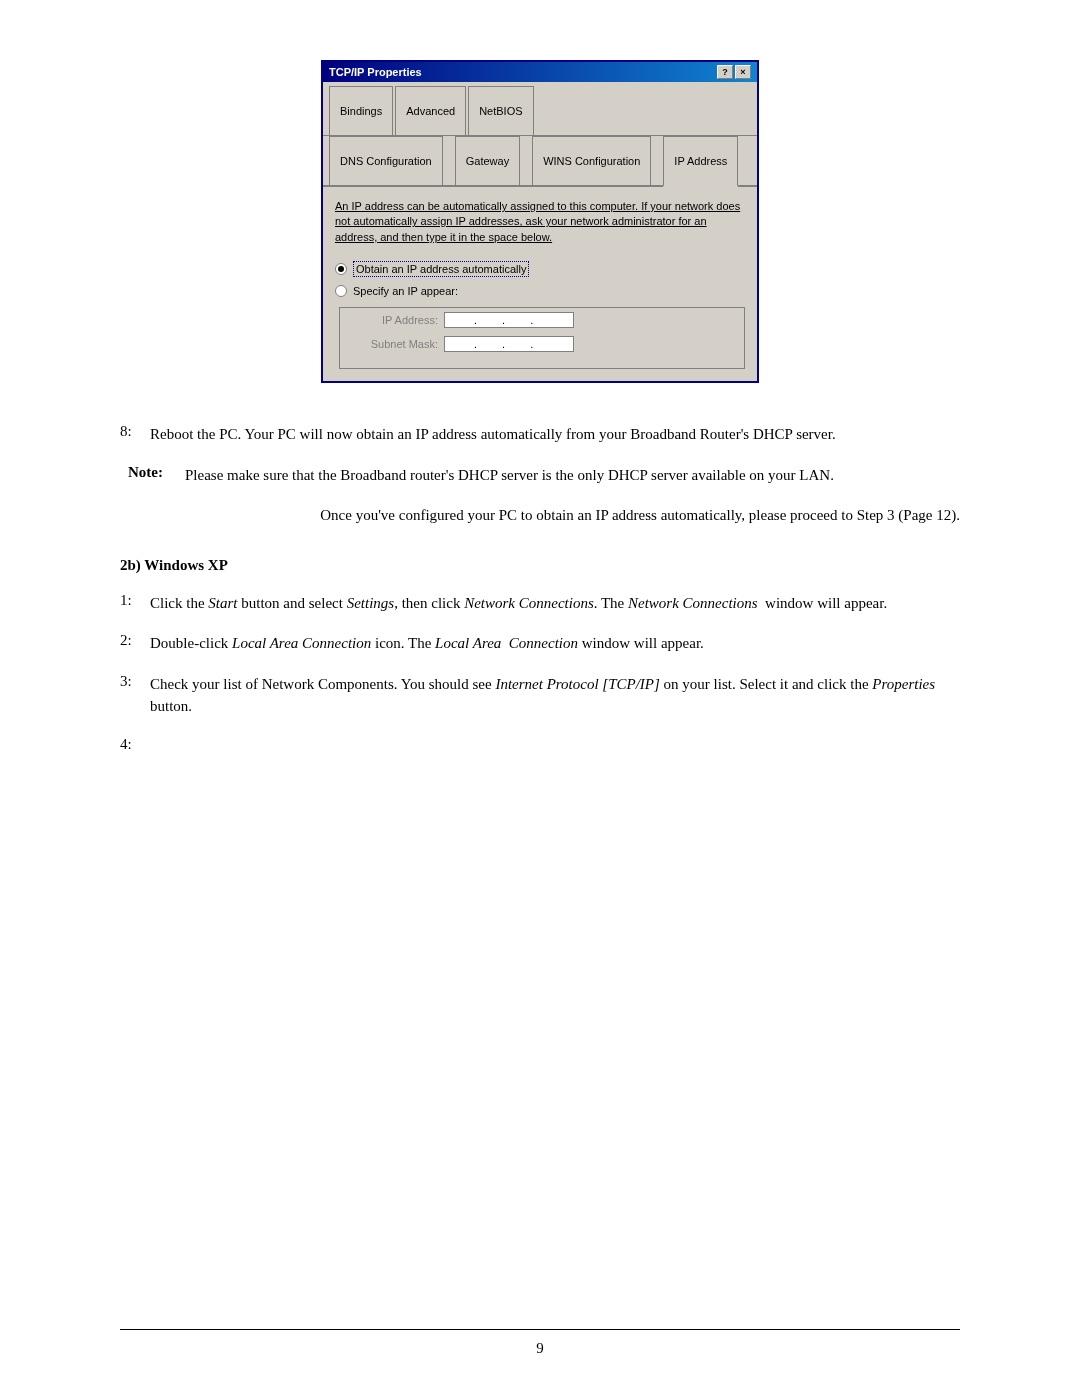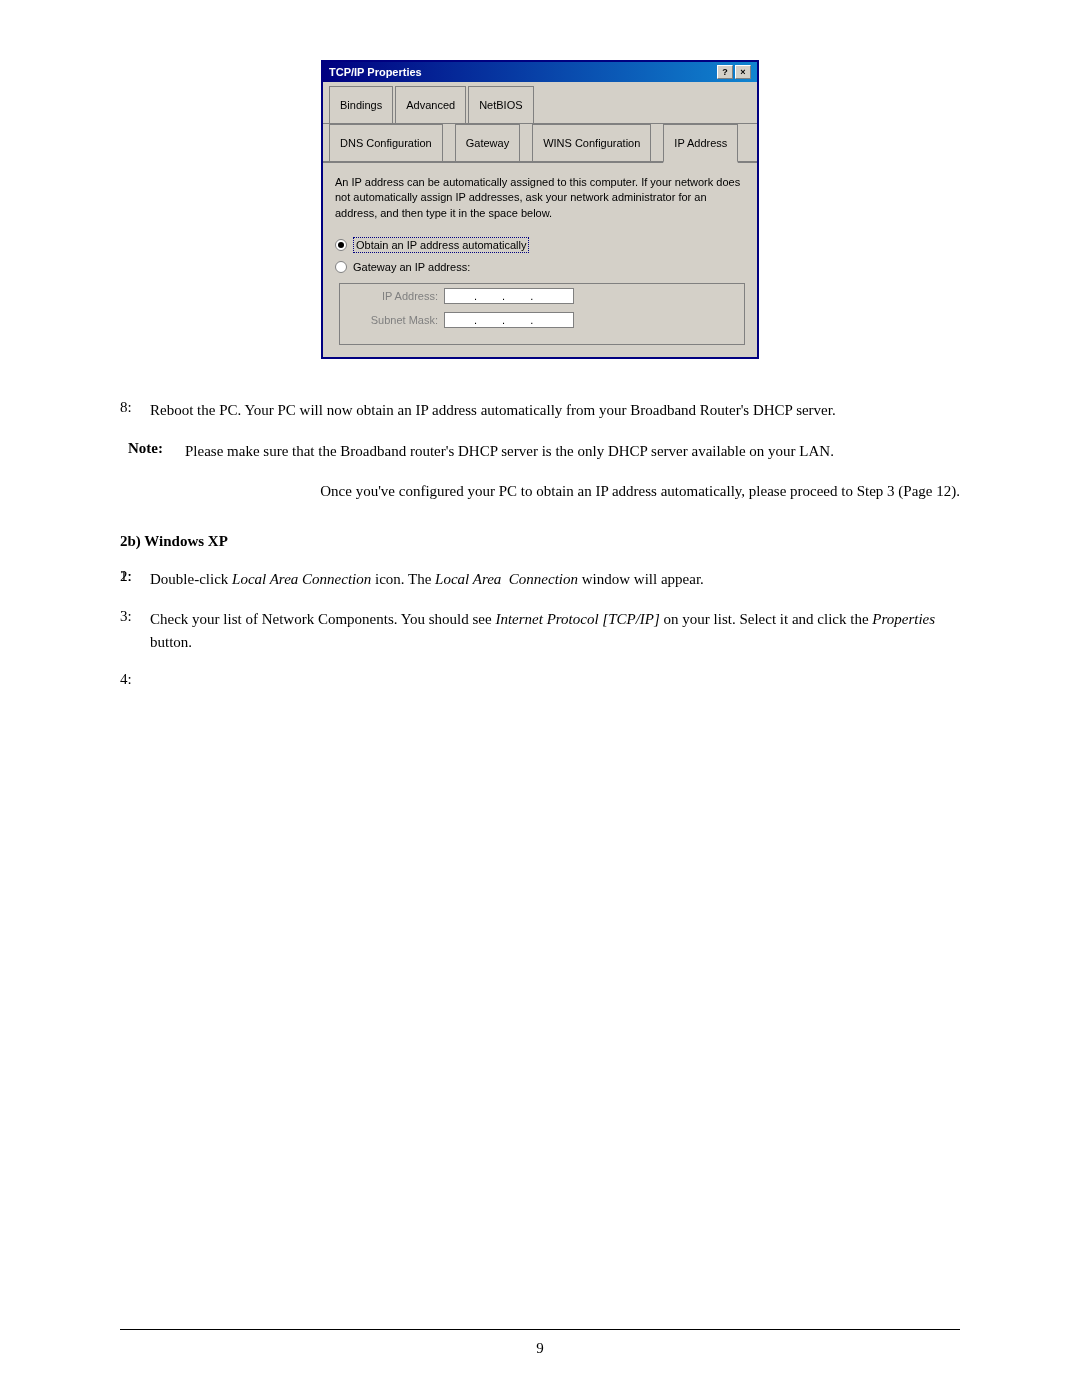--- a/index.html
+++ b/index.html
@@ -73,21 +73,21 @@
 
     .win-tabs-row2 {
       display: flex;
       border-bottom: 2px solid #808080;
       padding: 0 6px;
       background: #d4d0c8;
       gap: 12px;
     }
 
     .win-tab {
-      padding: 12px 10px;
+      padding: 18px 10px;
       border: 1px solid #808080;
       border-bottom: none;
       background: #d4d0c8;
       cursor: pointer;
       font-size: 11px;
       font-family: Arial, sans-serif;
     }
 
     .win-tab.active-bottom {
       background: #d4d0c8;
@@ -99,20 +99,21 @@
     .win-body {
       padding: 12px;
       background: #d4d0c8;
     }
 
     .win-description {
       font-size: 11px;
       line-height: 1.4;
       margin-bottom: 16px;
       font-family: Arial, sans-serif;
+      text-decoration: underline;
     }
 
     .radio-group {
       margin-bottom: 10px;
     }
 
     .radio-item {
       display: flex;
       align-items: center;
       gap: 6px;
@@ -291,21 +292,21 @@
         <div class="win-description">An IP address can be automatically assigned to this computer. If your network does not automatically assign IP addresses, ask your network administrator for an address, and then type it in the space below.</div>
 
         <div class="radio-group">
           <div class="radio-item">
             <div class="radio-circle selected"></div>
             <span class="radio-label-selected">Obtain an IP address automatically</span>
           </div>
 
           <div class="radio-item">
             <div class="radio-circle"></div>
-            <span>Gateway an IP address:</span>
+            <span>Specify an IP appear:</span>
           </div>
         </div>
 
         <div class="specify-group">
           <div class="field-row">
             <span class="field-label">IP Address:</span>
             <div class="ip-input-group">
               <input class="ip-segment" type="text" value="" disabled="" style="">
               <span class="ip-dot">.</span>
               <input class="ip-segment" type="text" value="" disabled="" style="">
@@ -344,20 +345,23 @@
   </div>
 
   <div class="once-text">Once you've configured your PC to obtain an IP address automatically, please proceed to Step 3 (Page 12).</div>
 
   <div class="section-heading">2b) Windows XP</div>
 
   <div class="steps-list">
 
     <div class="step-item">
       <span class="step-number">1:</span>
+      <span class="step-text">
+        Click the <em>Start</em> button and select <em>Settings</em>, then click <em>Network Connections</em>. The <em>Network Connections</em>&nbsp; window will appear.
+      </span>
     </div>
 
     <div class="step-item">
       <span class="step-number">2:</span>
       <span class="step-text">
         Double-click <em>Local Area Connection</em> icon. The <em>Local Area&nbsp; Connection</em> window will appear.
       </span>
     </div>
 
     <div class="step-item">

